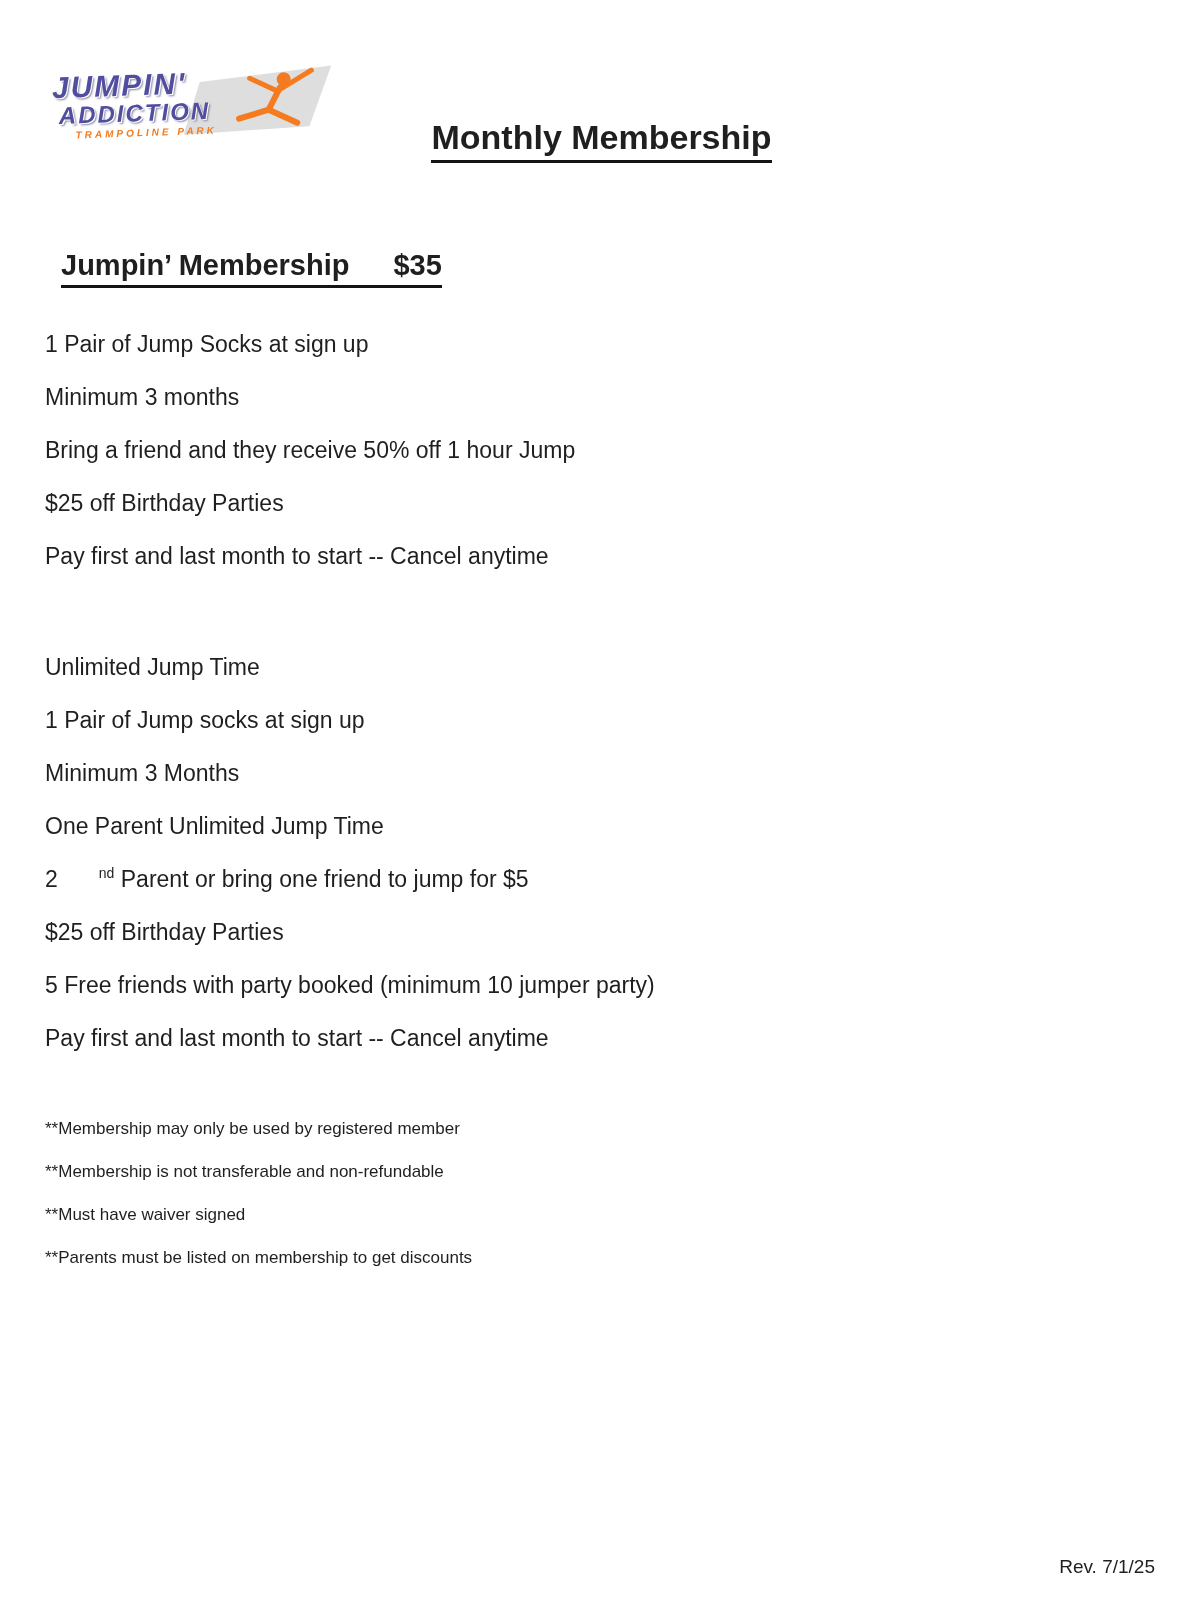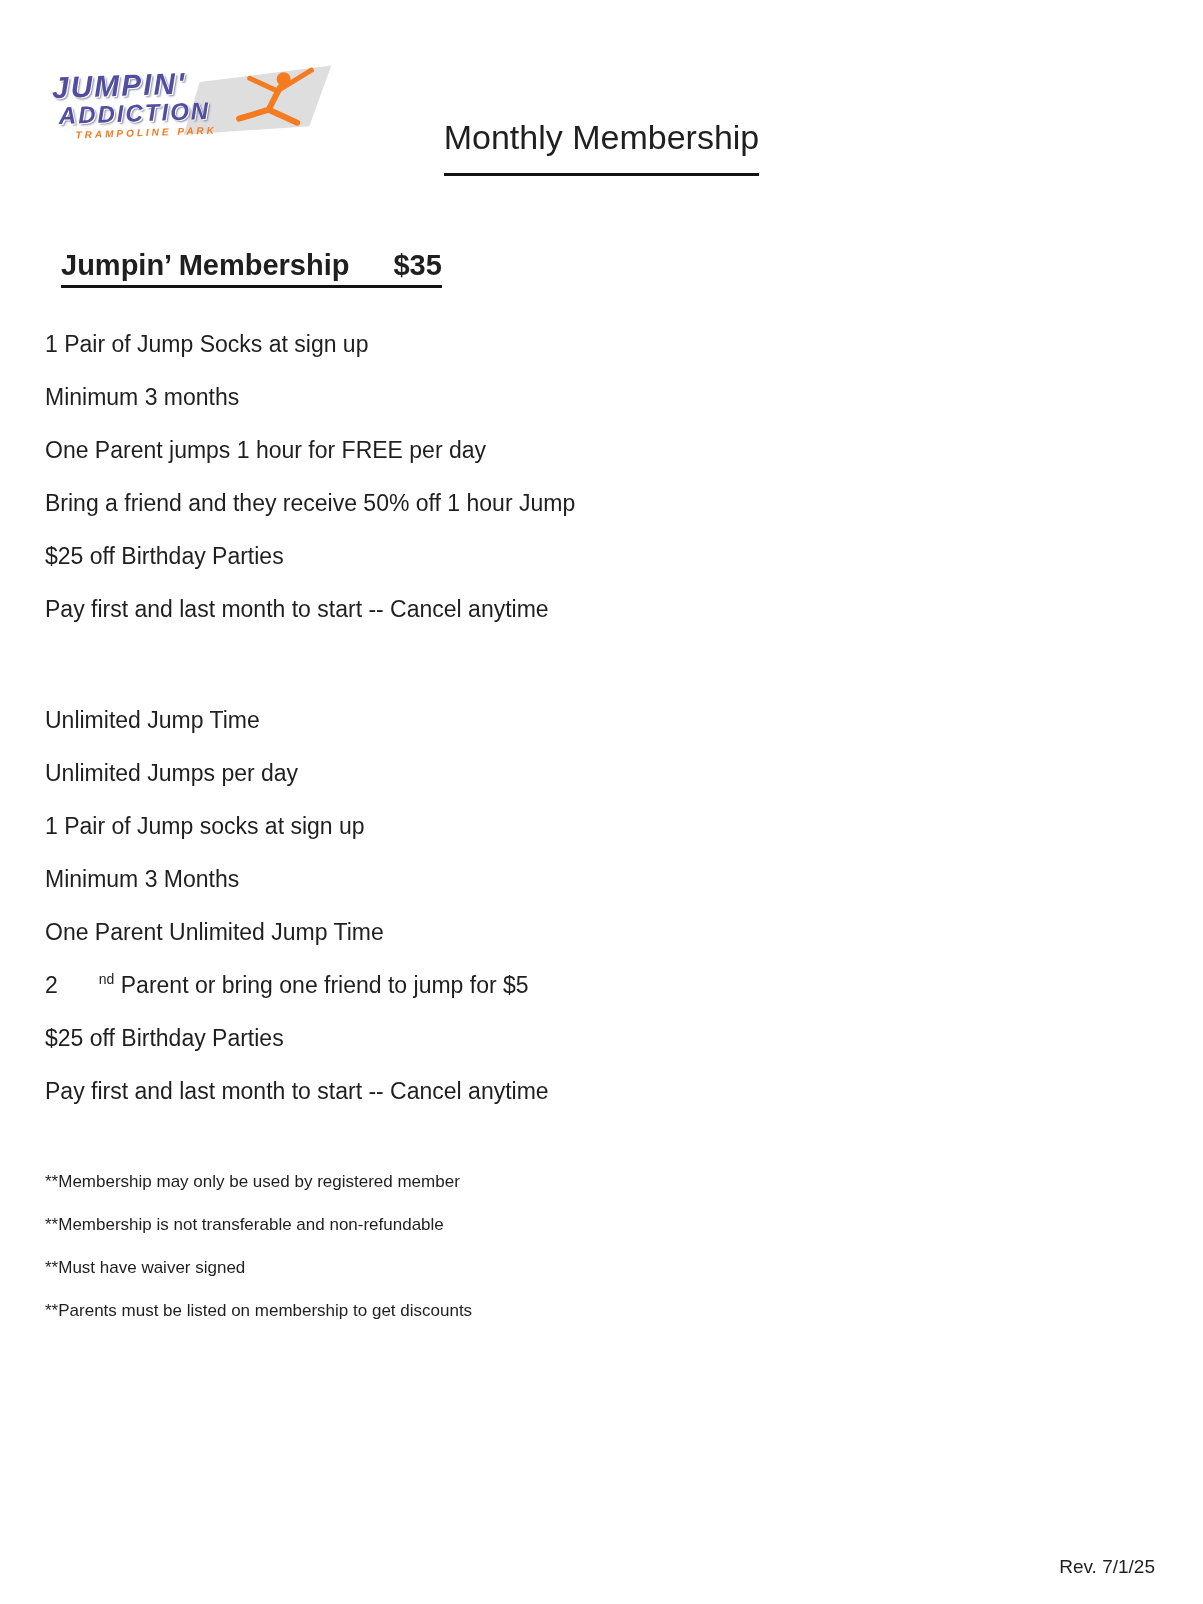--- a/index.html
+++ b/index.html
@@ -76,23 +76,23 @@
   .title-wrap {
     position: absolute;
     left: 0;
     right: 0;
     top: 118px;
     text-align: center;
   }
   .title {
     display: inline-block;
     font-size: 34px;
-    font-weight: 400;
+    font-weight: 700;
     border-bottom: 3px solid #141414;
-    padding-bottom: 16px;
+    padding-bottom: 3px;
   }
 
   
   .section-heading {
     display: inline-block;
     margin: 16px;
     font-size: 29px;
     font-weight: 700;
     border-bottom: 3px solid #141414;
     padding-bottom: 3px;
@@ -170,37 +170,36 @@
   </div>
 
   <div class="section-1">
     <h2 class="section-heading">
       <span>Jumpin’ Membership</span><span class="gap-wide"></span><span class="price">$35</span>
     </h2>
 
     <div class="benefits">
       <p>1 Pair of Jump Socks at sign up</p>
       <p>Minimum 3 months</p>
-      <p>One Parent jumps 1 hour for FREE per day</p>
       <p>Bring a friend and they receive 50% off 1 hour Jump</p>
       <p>$25 off Birthday Parties</p>
       <p>Pay first and last month to start -- Cancel anytime</p>
     </div>
   </div>
 
   <div class="section-2">
 
     <div class="benefits">
       <p>Unlimited Jump Time</p>
-      <p>Unlimited Jumps per day</p>
       <p>1 Pair of Jump socks at sign up</p>
       <p>Minimum 3 Months</p>
       <p>One Parent Unlimited Jump Time</p>
       <p><span>2</span><sup class="ord">nd</sup><span> Parent or bring one friend to jump for $5</span></p>
       <p>$25 off Birthday Parties</p>
+      <p>5 Free friends with party booked (minimum 10 jumper party)</p>
       <p>Pay first and last month to start -- Cancel anytime</p>
     </div>
   </div>
 
   <div class="footnotes">
     <p>**Membership may only be used by registered member</p>
     <p>**Membership is not transferable and non-refundable</p>
     <p>**Must have waiver signed</p>
     <p>**Parents must be listed on membership to get discounts</p>
   </div>

